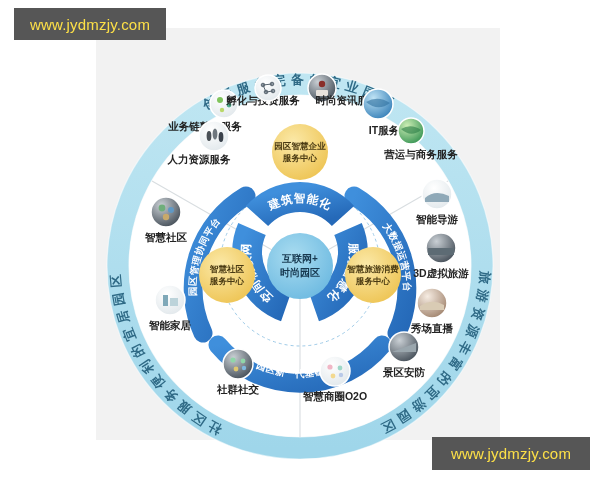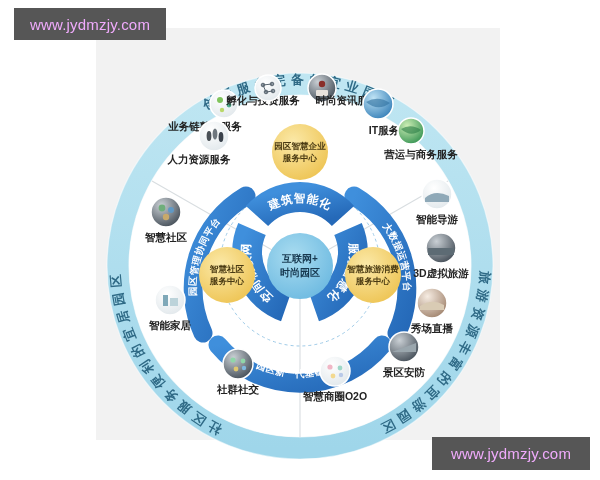--- a/index.html
+++ b/index.html
@@ -19,21 +19,21 @@
     background:#f2f2f2;
   }
 
   
   svg.wheel{position:absolute;left:0;top:0;width:600px;height:480px;display:block;}
 
   
   .wm{
     position:absolute;
     background:#565656;
-    color:#f0abfc;
+    color:#fde047;
     font-family:"Liberation Sans","DejaVu Sans",sans-serif;
     display:flex;align-items:center;justify-content:center;
     letter-spacing:.2px;
     white-space:nowrap;
   }
   .wm-tl{left:14px;top:8px;width:152px;height:32px;font-size:15px;}
   .wm-br{left:432px;top:437px;width:158px;height:33px;font-size:15px;}
 
   
 </style>

